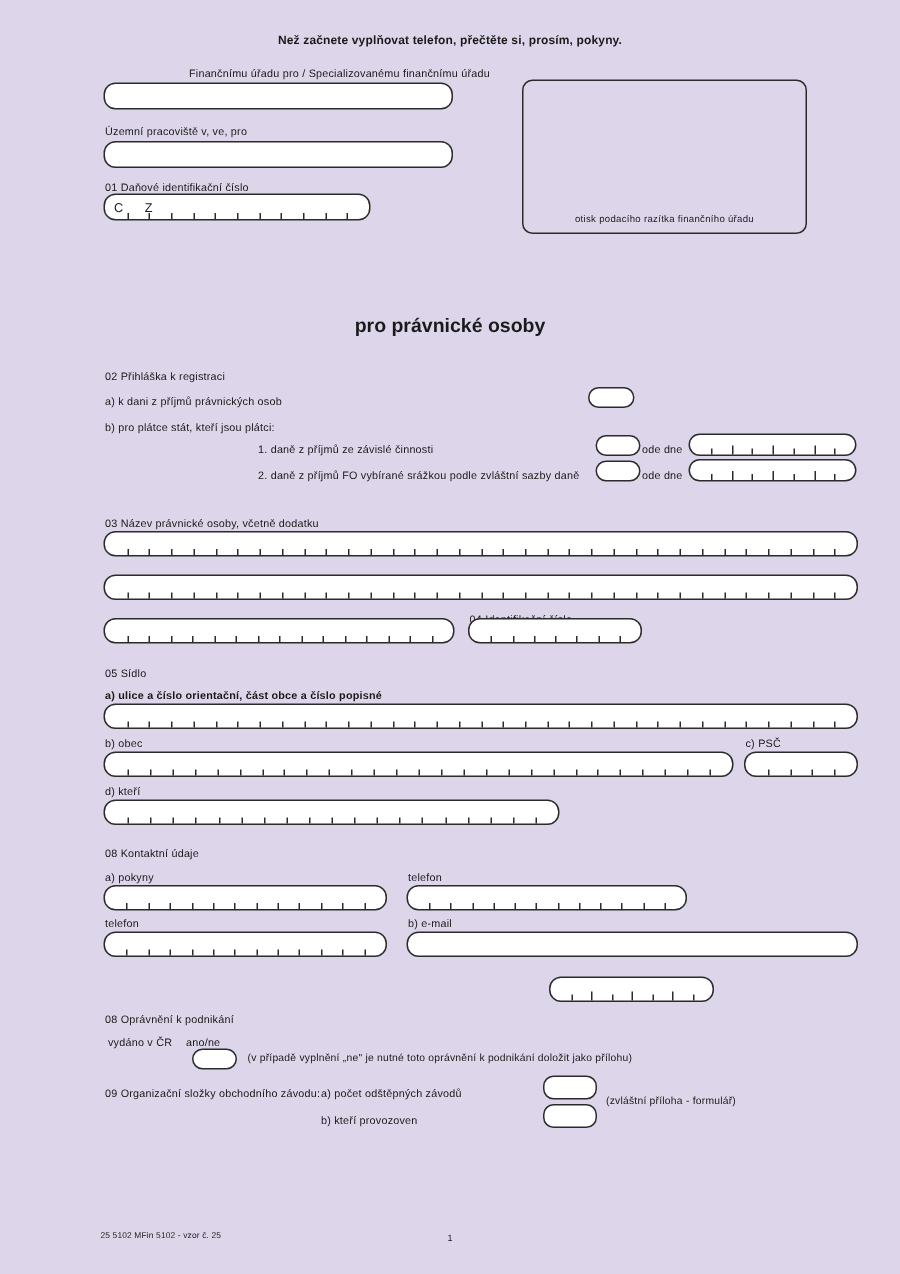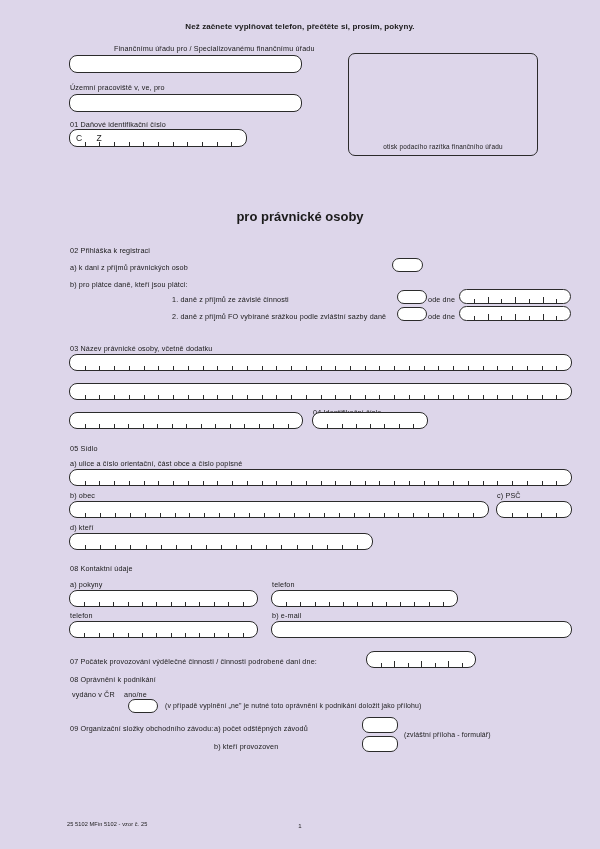--- a/index.html
+++ b/index.html
@@ -141,21 +141,21 @@
     letter-spacing: 6px;
   }
 </style>
 </head>
 <body>
 
 <div class="page">
 
   <div class="instruction">Než začnete vyplňovat telefon, přečtěte si, prosím, pokyny.</div>
 
-  <div class="lbl" style="left:70px; top:44px;padding-left:44px;">Finančnímu úřadu pro / Specializovanému finančnímu úřadu</div>
+  <div class="lbl" style="left:82px; top:44px;padding-left:44px;">Finančnímu úřadu pro / Specializovanému finančnímu úřadu</div>
   <div class="fld round" style="left:69px; top:55px; width:233px; height:18px;"></div>
 
   <div class="lbl" style="left:70px; top:83px;">Územní pracoviště v, ve, pro</div>
   <div class="fld round" style="left:69px; top:94px; width:233px; height:18px;"></div>
 
   <div class="lbl" style="left:70px; top:120px;">01 Daňové identifikační číslo</div>
   <div class="fld round" style="left:69px; top:129px; width:178px; height:18px;">
     <div class="comb" id="comb-dic">
         <i style="left: 8.33333%;"></i>
         <i style="left: 16.6667%;"></i>
@@ -174,21 +174,21 @@
 
   <div class="stampbox"></div>
   <div class="stamp-cap">otisk podacího razítka finančního úřadu</div>
 
   <div class="subtitle">pro právnické osoby</div>
 
   <div class="lbl" style="left:70px; top:246px;">02 Přihláška k registraci</div>
   <div class="lbl" style="left:70px; top:263px;">a)  k dani z příjmů právnických osob</div>
   <div class="tbox" style="left:392px; top:258px; width:31px; height:14px;"></div>
 
-  <div class="lbl" style="left:70px; top:280px;">b)  pro plátce daně, kteří jsou plátci:</div>
+  <div class="lbl" style="left:70px; top:280px;">b)  pro plátce stát, kteří jsou plátci:</div>
 
   <div class="lbl" style="left:172px; top:295px;">1. daně z příjmů ze závislé činnosti</div>
   <div class="tbox" style="left:397px; top:290px; width:30px; height:14px;"></div>
   <div class="lbl" style="left:428px; top:295px;">ode dne</div>
   <div class="fld round" style="left:459px; top:289px; width:112px; height:15px;">
     <div class="comb" id="comb-b1">
         <i style="left: 12.5%;"></i>
         <i class="tall" style="left: 25%;"></i>
         <i style="left: 37.5%;"></i>
         <i class="tall" style="left: 50%;"></i>
@@ -316,21 +316,21 @@
         <i style="left: 37.5%;"></i>
         <i style="left: 50%;"></i>
         <i style="left: 62.5%;"></i>
         <i style="left: 75%;"></i>
         <i style="left: 87.5%;"></i>
       </div>
   </div>
 
   <div class="lbl" style="left:70px; top:444px;">05 Sídlo</div>
 
-  <div class="lbl" style="left:70px; top:459px;">a) ulice a číslo orientační, část obce a číslo popisné</div>
+  <div class="lbl" style="left:70px; top:459px;font-weight:bold;">a) ulice a číslo orientační, část obce a číslo popisné</div>
   <div class="fld round" style="left:69px; top:469px; width:503px; height:17px;">
     <div class="comb" id="comb-st">
         <i style="left: 2.94118%;"></i>
         <i style="left: 5.88235%;"></i>
         <i style="left: 8.82353%;"></i>
         <i style="left: 11.7647%;"></i>
         <i style="left: 14.7059%;"></i>
         <i style="left: 17.6471%;"></i>
         <i style="left: 20.5882%;"></i>
         <i style="left: 23.5294%;"></i>
@@ -482,21 +482,20 @@
         <i style="left: 69.2308%;"></i>
         <i style="left: 76.9231%;"></i>
         <i style="left: 84.6154%;"></i>
         <i style="left: 92.3077%;"></i>
       </div>
   </div>
 
   <div class="lbl" style="left:272px; top:611px;">b) e-mail</div>
   <div class="fld round" style="left:271px; top:621px; width:301px; height:17px;"></div>
 
-  <div class="lbl" style="left:70px; top:657px;">07 Počátek provozování výdělečné činnosti / činnosti podrobené dani dne:</div>
   <div class="fld round" style="left:366px; top:651px; width:110px; height:17px;">
     <div class="comb" id="comb-s7">
         <i style="left: 12.5%;"></i>
         <i class="tall" style="left: 25%;"></i>
         <i style="left: 37.5%;"></i>
         <i class="tall" style="left: 50%;"></i>
         <i style="left: 62.5%;"></i>
         <i class="tall" style="left: 75%;"></i>
         <i style="left: 87.5%;"></i>
       </div>

